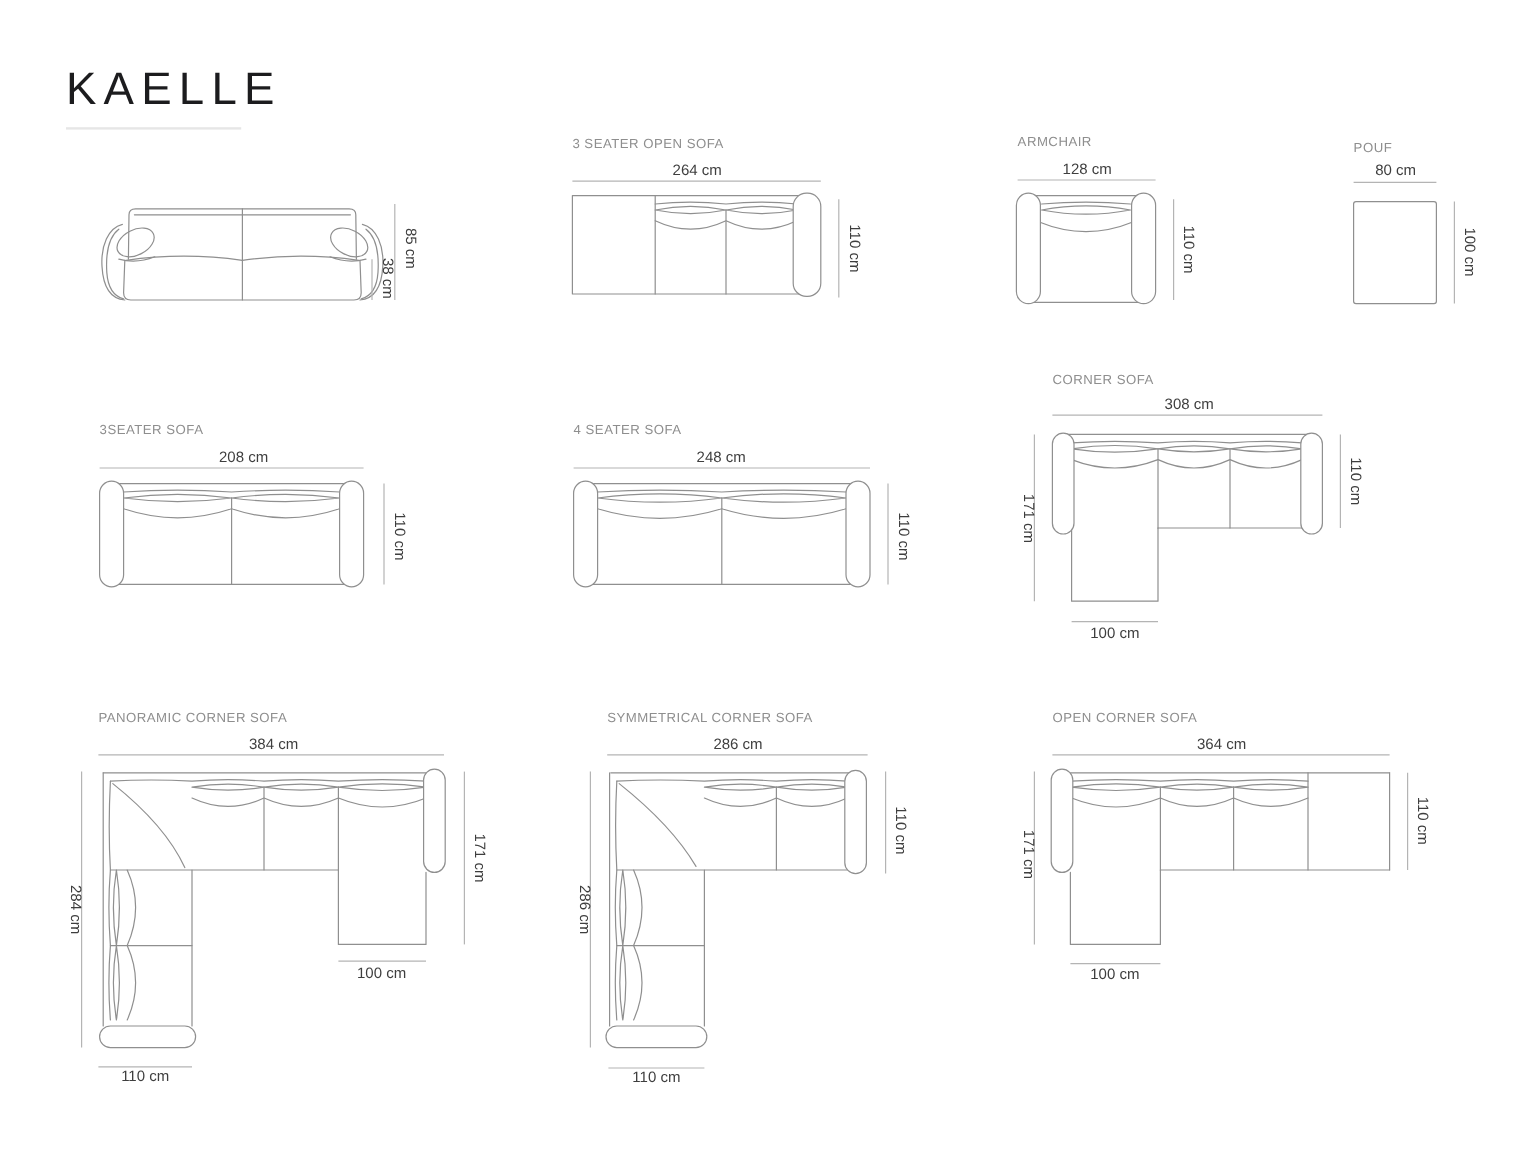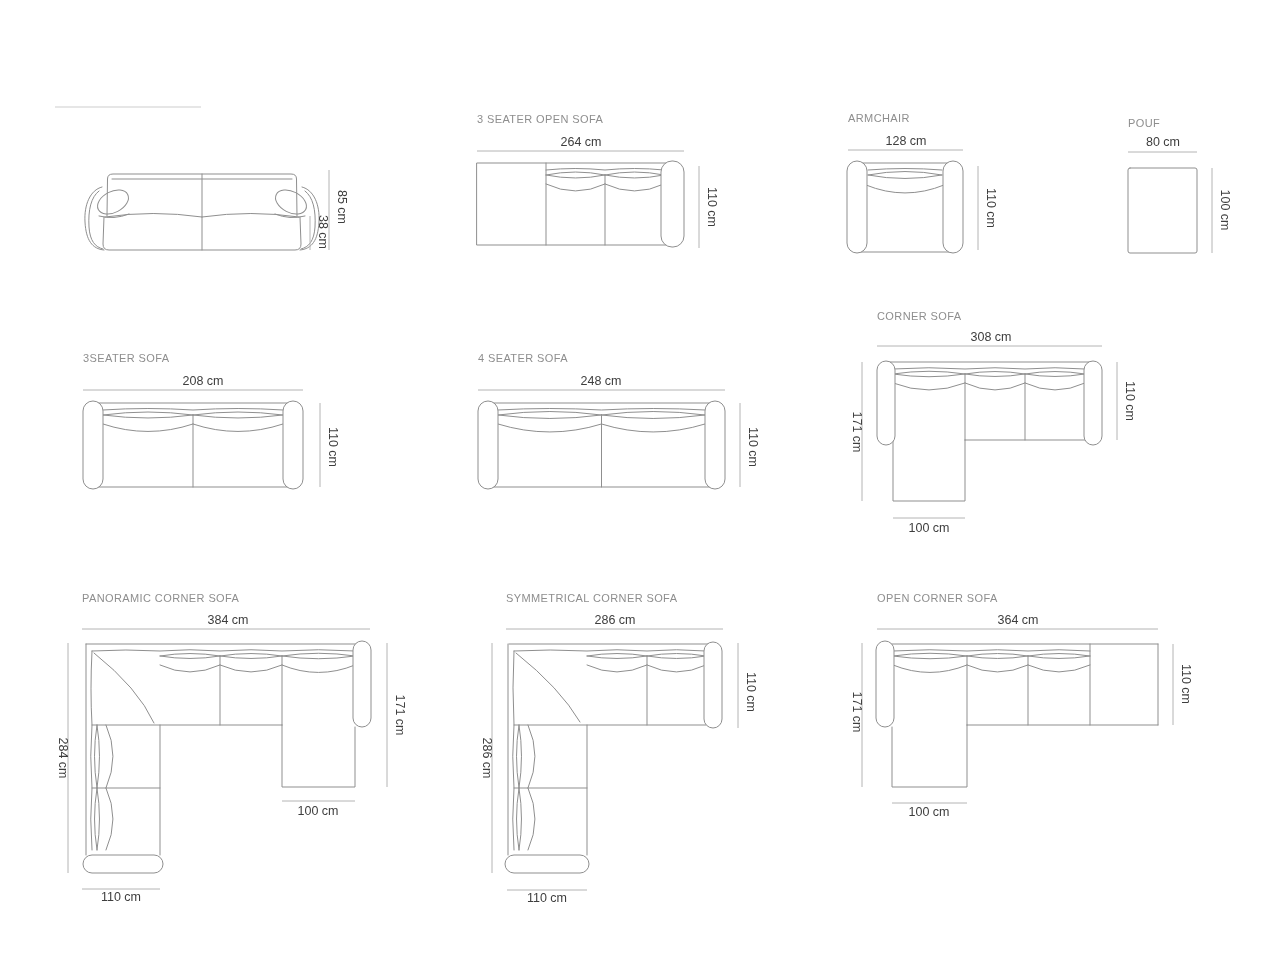--- a/index.html
+++ b/index.html
@@ -14,20 +14,21 @@
   .d{font-size:12.5px;fill:#3e3e3e;}
   .ln{fill:none;stroke:#8f8f8f;stroke-width:1;stroke-linecap:round;stroke-linejoin:round;}
   .cap{fill:#ffffff;stroke:#8f8f8f;stroke-width:1;}
   .dim{fill:none;stroke:#b4b4b4;stroke-width:1;}
 </style>
 </head>
 <body>
 
 <div class="sheet">
 
+  <div class="brand">KAELLE</div>
   <div class="brand-rule"></div>
 
   <svg width="1280" height="960" viewBox="0 0 1280 960">
 
     <g>
       <g class="ln">
         <path d="M107,216 L107.5,179 Q107.5,174 113,174 L291,174 Q296.5,174 296.5,179 L297,216"></path>
         <path d="M112,179 L292,179"></path>
         <path d="M202,174 L202,217"></path>
         <path d="M105,217 Q153,210 202,217 Q251,210 299,217"></path>

